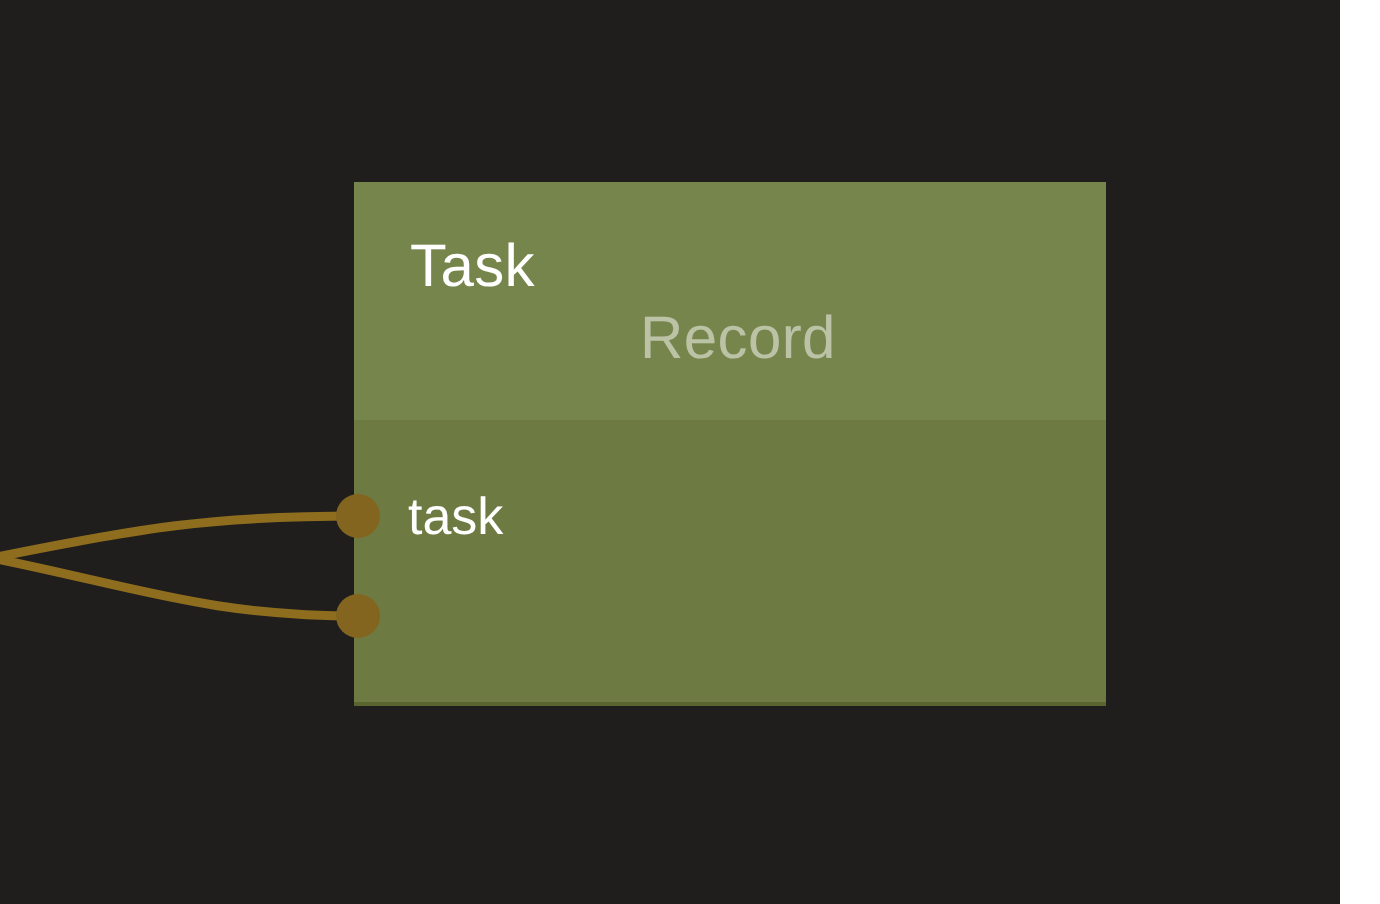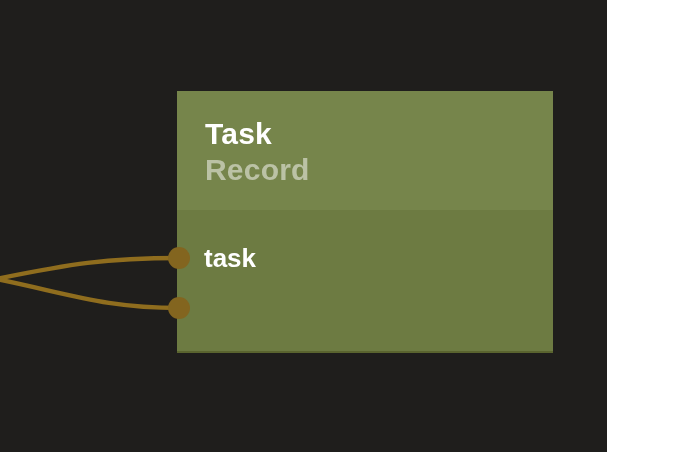--- a/index.html
+++ b/index.html
@@ -12,25 +12,24 @@
     --title: #ffffff;
     --subtitle: rgba(255,255,255,0.5);
     --port-label: #ffffff;
   }
   * { margin: 0; padding: 0; box-sizing: border-box; }
   html, body { width: 690px; height: 452px; overflow: hidden; }
   body { font-family: "Liberation Sans", sans-serif; }
 
   .editor-canvas {
     position: relative;
-    width: 607px;
+    width: 670px;
     height: 452px;
     background: var(--bg);
     overflow: hidden;
-    font-weight: bold;
   }
 
   .wires-layer {
     position: absolute;
     left: 0; top: 0;
     width: 690px; height: 452px;
     z-index: 1;
   }
   .wires-layer path {
     fill: none;
@@ -59,20 +58,21 @@
     font-size: 30px;
     line-height: 36px;
     color: var(--title);
     letter-spacing: 0.2px;
   }
   .node-subtitle {
     font-size: 30px;
     line-height: 36px;
     color: var(--subtitle);
     letter-spacing: 0.2px;
+    text-align: center;
   }
 
   .node-body {
     padding-top: 23px;
   }
   .port-row {
     position: relative;
     height: 50px;
     display: flex;
     align-items: center;

